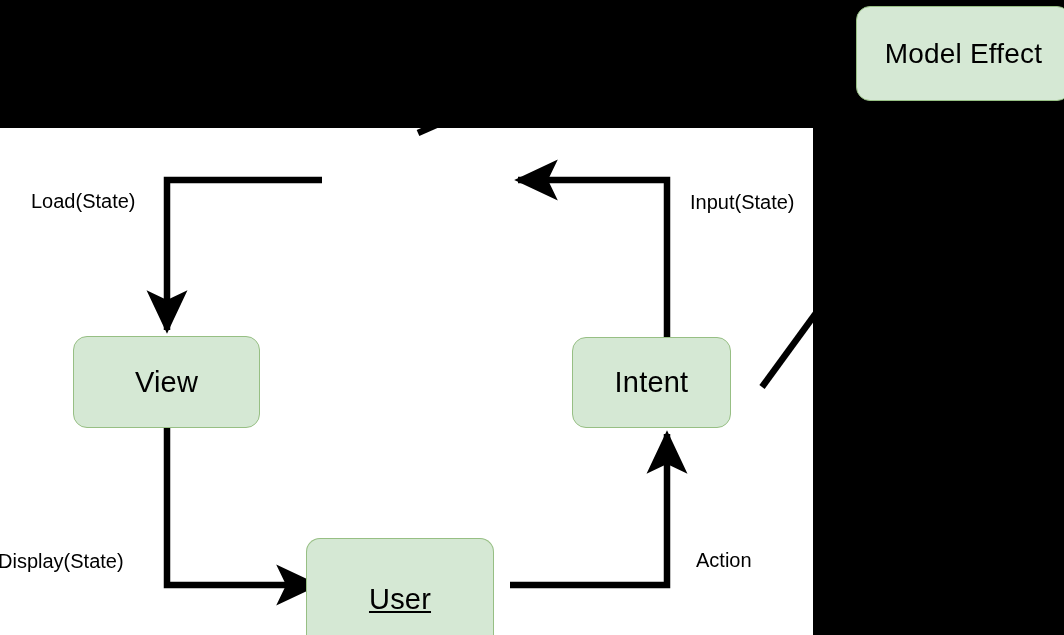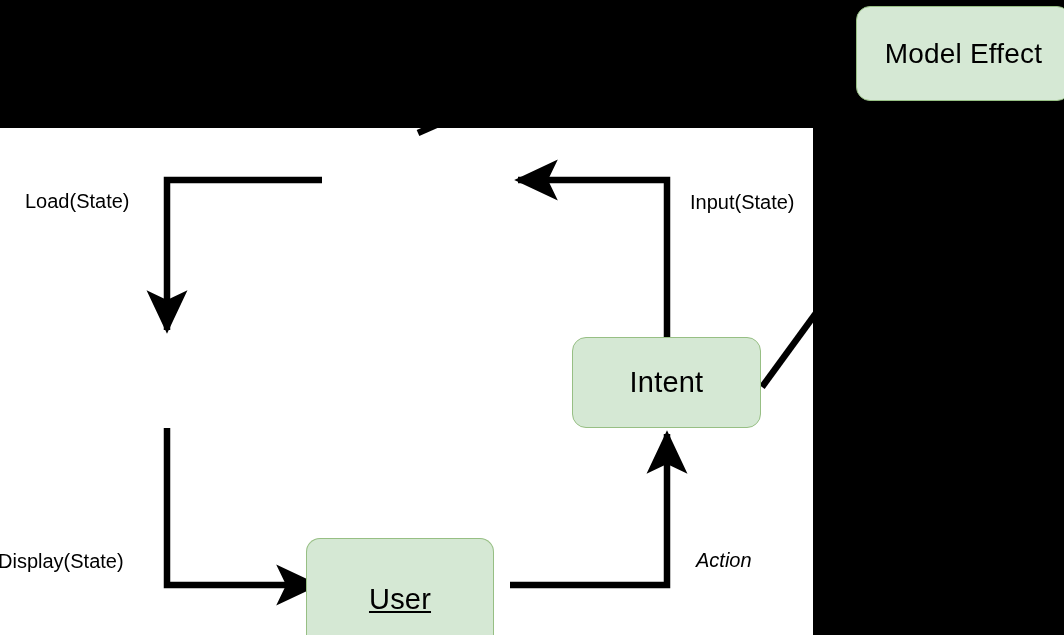--- a/index.html
+++ b/index.html
@@ -43,38 +43,38 @@
     align-items: center;
     justify-content: center;
     color: #000000;
     font-size: 29px;
     font-weight: 400;
     letter-spacing: 0.2px;
     line-height: 1;
   }
   #node-model  { left: 322px; top: 134px; width: 190px; height: 93px; }
   #node-view   { left: 73px;  top: 336px; width: 187px; height: 92px; }
-  #node-intent { left: 572px; top: 337px; width: 189px; height: 91px; }
+  #node-intent { left: 572px; top: 337px; width: 159px; height: 91px; }
   #node-user   { left: 306px; top: 538px; width: 188px; height: 121px;
                  border-bottom-left-radius: 0; border-bottom-right-radius: 0;
                  border-bottom: none; text-decoration: underline; }
   #node-side-effect { left: 856px; top: 6px; width: 215px; height: 95px;
                  font-size: 28px; }
 
   .edge-label {
     position: absolute;
     color: #000000;
     font-size: 20px;
     line-height: 1;
     white-space: nowrap;
   }
-  #label-load     { left: 25px;  top: 191px; }
+  #label-load     { left: 31px;  top: 191px; }
   #label-input    { left: 678px; top: 192px; margin-left: 12px; }
   #label-display  { left: -2px;  top: 551px; }
-  #label-action   { left: 696px; top: 550px; font-style: italic; }
+  #label-action   { left: 696px; top: 550px; }
 </style>
 </head>
 <body>
 
 <div id="root">
 
   <div id="canvas-area"></div>
 
   <svg id="svg-layer" viewBox="0 0 1064 635" xmlns="http://www.w3.org/2000/svg">
     <defs>
@@ -90,20 +90,23 @@
     <path d="M 510 585 L 667 585 L 667 434" fill="none" stroke="#000000" stroke-width="6.5" stroke-linecap="butt" stroke-linejoin="miter" marker-end="url(#arrow)"></path>
 
     <path d="M 667 337 L 667 180 L 518 180" fill="none" stroke="#000000" stroke-width="6.5" stroke-linecap="butt" stroke-linejoin="miter" marker-end="url(#arrow)"></path>
 
     <path d="M 762 387 L 862 250" fill="none" stroke="#000000" stroke-width="6.5" stroke-linecap="butt"></path>
 
     <path d="M 452 118 L 418 133" fill="none" stroke="#000000" stroke-width="6.5" stroke-linecap="butt"></path>
   </svg>
 
 
+  <div class="node" id="node-view">
+    <span>View</span>
+  </div>
 
   <div class="node" id="node-intent">
     <span>Intent</span>
   </div>
 
   <div class="node" id="node-user">
     <span>User</span>
   </div>
 
   <div class="node" id="node-side-effect">

